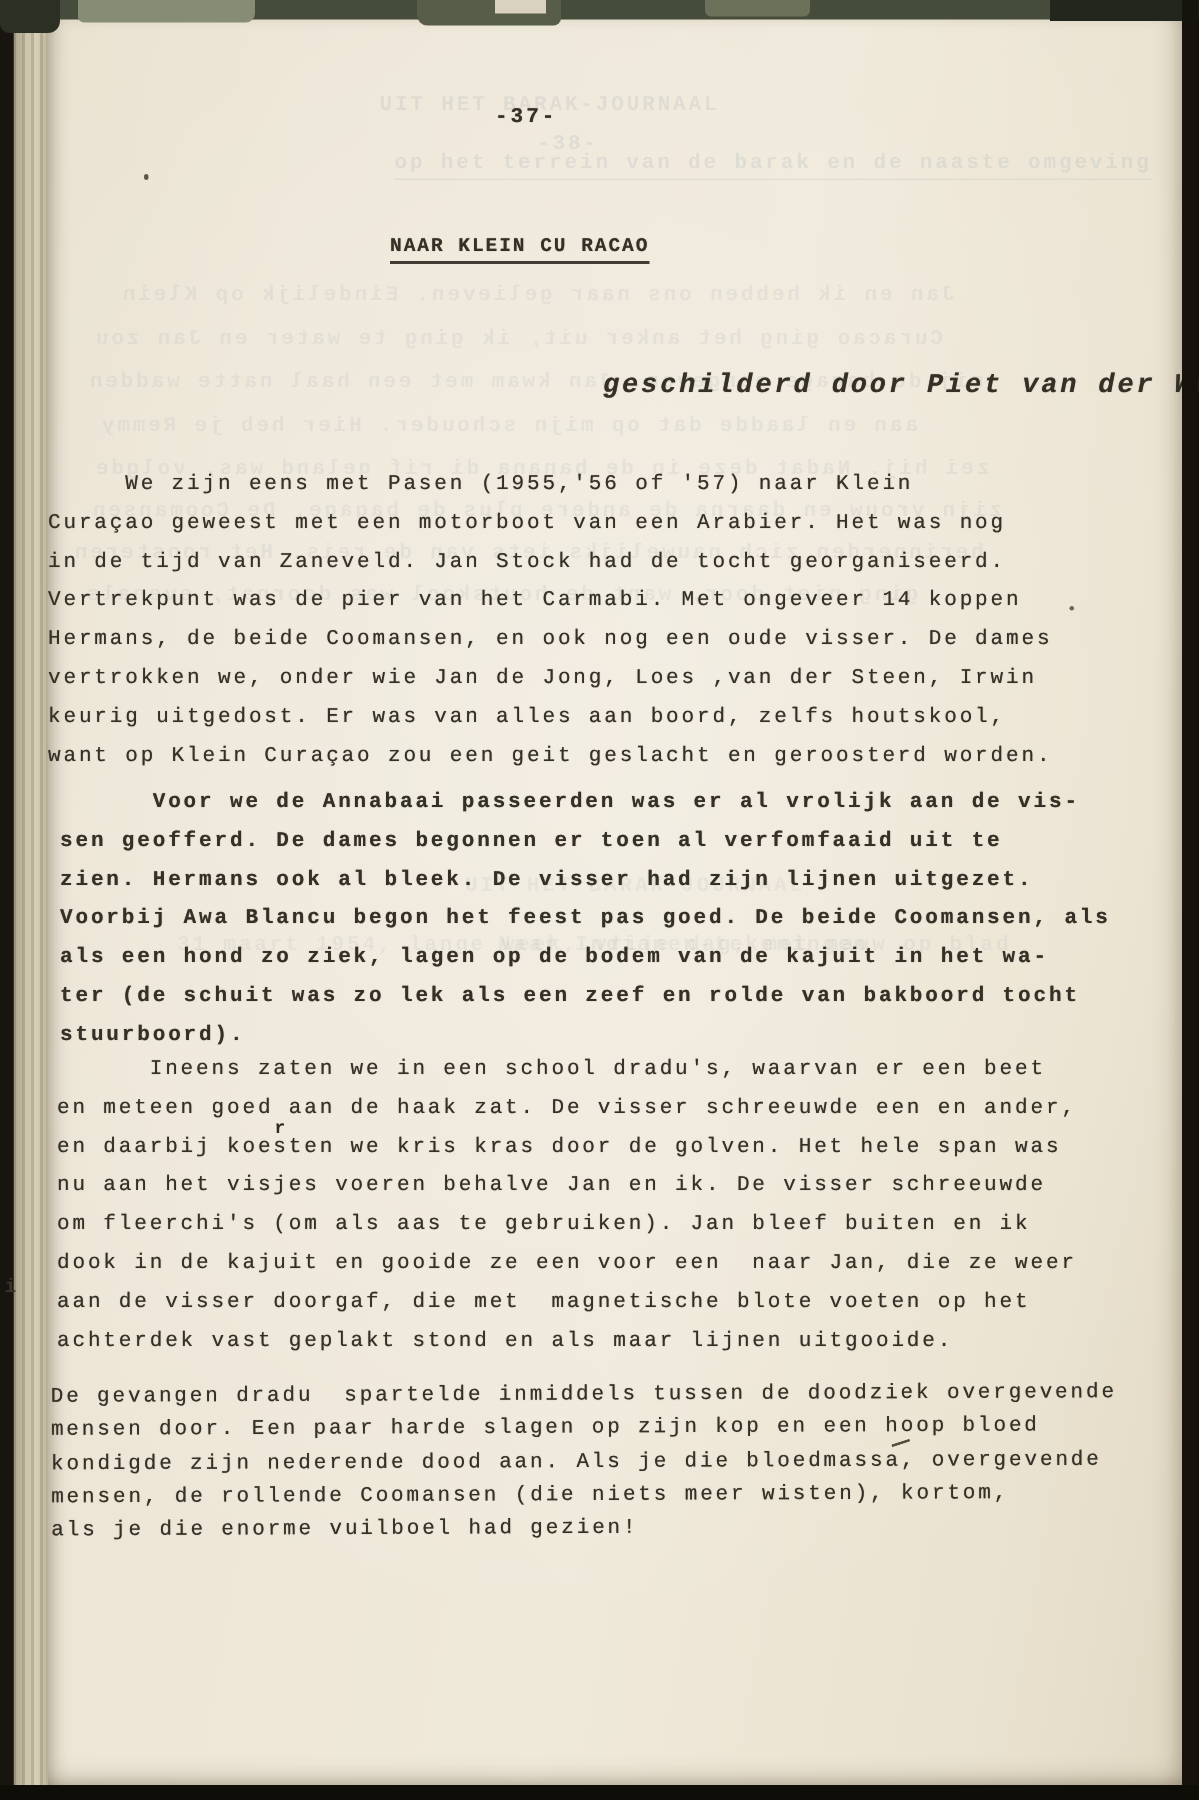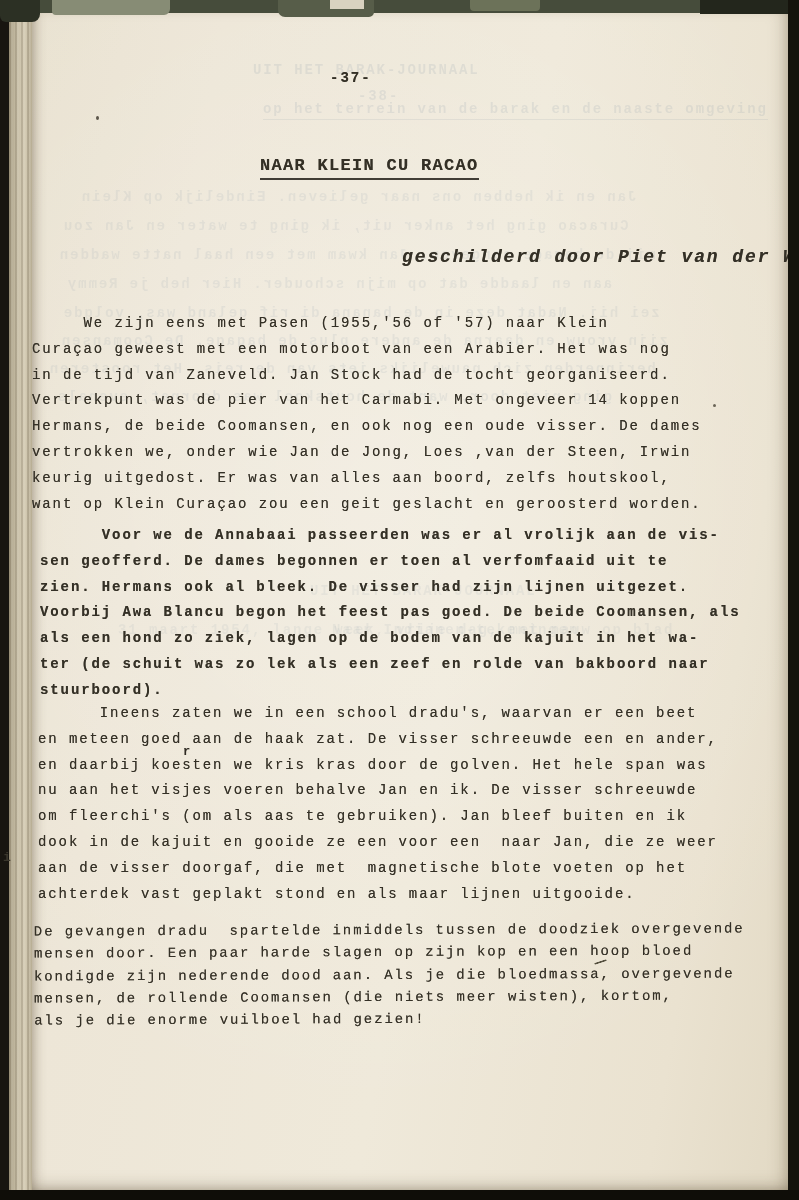--- a/index.html
+++ b/index.html
@@ -28,21 +28,21 @@
   .b3{left:330px;width:34px;height:9px;background:#d9d2c0;}
   .b4{left:470px;width:70px;height:11px;background:#6c7259;border-radius:0 0 4px 4px;}
   .b5{left:700px;width:99px;height:14px;background:#23261c;}
   .b6{left:0;width:40px;height:22px;background:#2c3024;border-radius:0 0 8px 6px;}
   
   .rightband{position:absolute;right:0;top:0;width:11px;height:1200px;background:#15130c;}
   .bottomband{position:absolute;left:0;bottom:0;width:799px;height:10px;background:#0f0d08;}
   
   .ink{color:#343026;text-shadow:0 0 .6px rgba(52,48,38,.65);}
   .pageno{position:absolute;left:330px;top:70px;font-size:14px;letter-spacing:2px;font-weight:bold;}
-  .title{position:absolute;left:260px;top:156px;margin:0;font-size:17px;font-weight:bold;
+  .title{position:absolute;left:260px;top:156px;margin:0;font-size:13px;font-weight:bold;
          letter-spacing:1.3px;border-bottom:2px solid rgba(46,42,34,.9);padding-bottom:3px;white-space:pre;}
   .byline{position:absolute;left:402px;top:247px;font-size:18px;letter-spacing:1.9px;
           font-weight:bold;white-space:pre;font-style:italic;}
   .para{position:absolute;font-size:14px;letter-spacing:1.9px;}
   .para .ln{white-space:pre;height:25.8px;line-height:25.8px;}
   .p1{left:40px;top:311px;}
   .p2{left:40px;top:523px;}
   .p3{left:38px;top:701px;}
   .p4{left:34px;top:919px;transform:rotate(-.25deg);}
   .p4 .ln{height:22.3px;line-height:22.3px;}
@@ -99,21 +99,21 @@
       <div class="ln">keurig uitgedost. Er was van alles aan boord, zelfs houtskool,</div>
       <div class="ln">want op Klein Curaçao zou een geit geslacht en geroosterd worden.</div>
     </div>
 
     <div class="para p2 ink" style="left:8px;top:513px;font-weight:bold;">
       <div class="ln">      Voor we de Annabaai passeerden was er al vrolijk aan de vis-</div>
       <div class="ln">sen geofferd. De dames begonnen er toen al verfomfaaid uit te</div>
       <div class="ln">zien. Hermans ook al bleek. De visser had zijn lijnen uitgezet.</div>
       <div class="ln">Voorbij Awa Blancu begon het feest pas goed. De beide Coomansen, als</div>
       <div class="ln">als een hond zo ziek, lagen op de bodem van de kajuit in het wa-</div>
-      <div class="ln">ter (de schuit was zo lek als een zeef en rolde van bakboord naar</div>
+      <div class="ln">ter (de schuit was zo lek als een zeef en rolde van bakboord tocht</div>
       <div class="ln">stuurboord).</div>
     </div>
 
     <div class="para p3 ink" style="left:6px;top:691px;">
       <div class="ln">      Ineens zaten we in een school dradu's, waarvan er een beet</div>
       <div class="ln">en meteen goed aan de haak zat. De visser schreeuwde een en ander,</div>
       <div class="ln">en daarbij koesten we kris kras door de golven. Het hele span was</div>
       <div class="ln">nu aan het visjes voeren behalve Jan en ik. De visser schreeuwde</div>
       <div class="ln">om fleerchi's (om als aas te gebruiken). Jan bleef buiten en ik</div>
       <div class="ln">dook in de kajuit en gooide ze een voor een  naar Jan, die ze weer</div>

